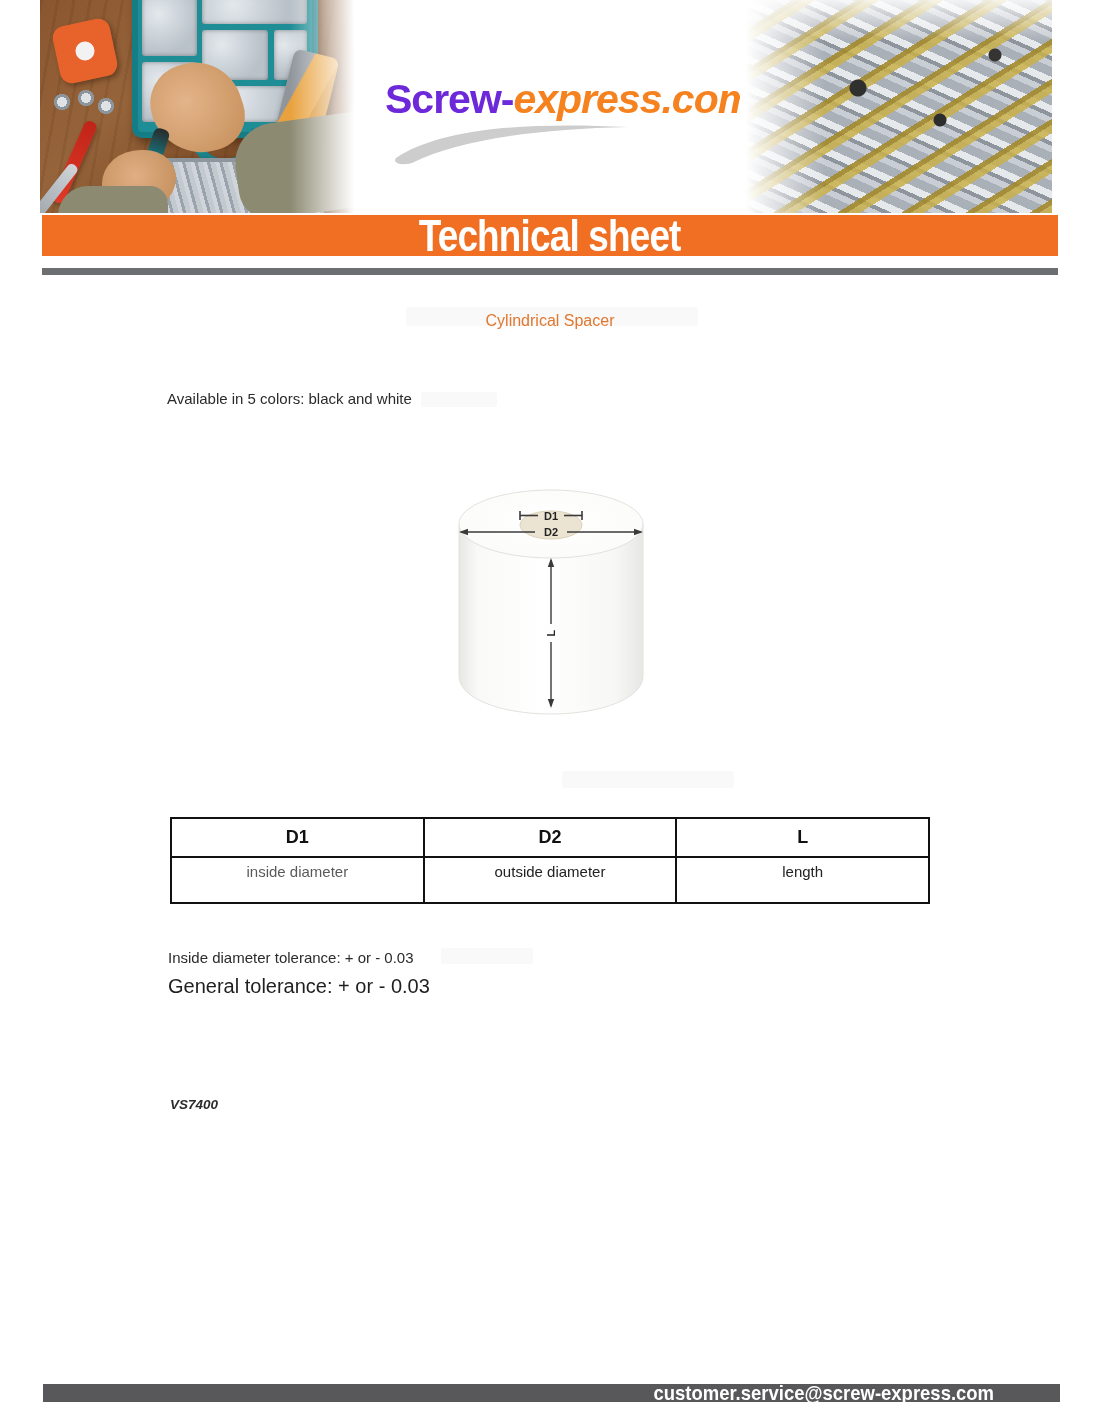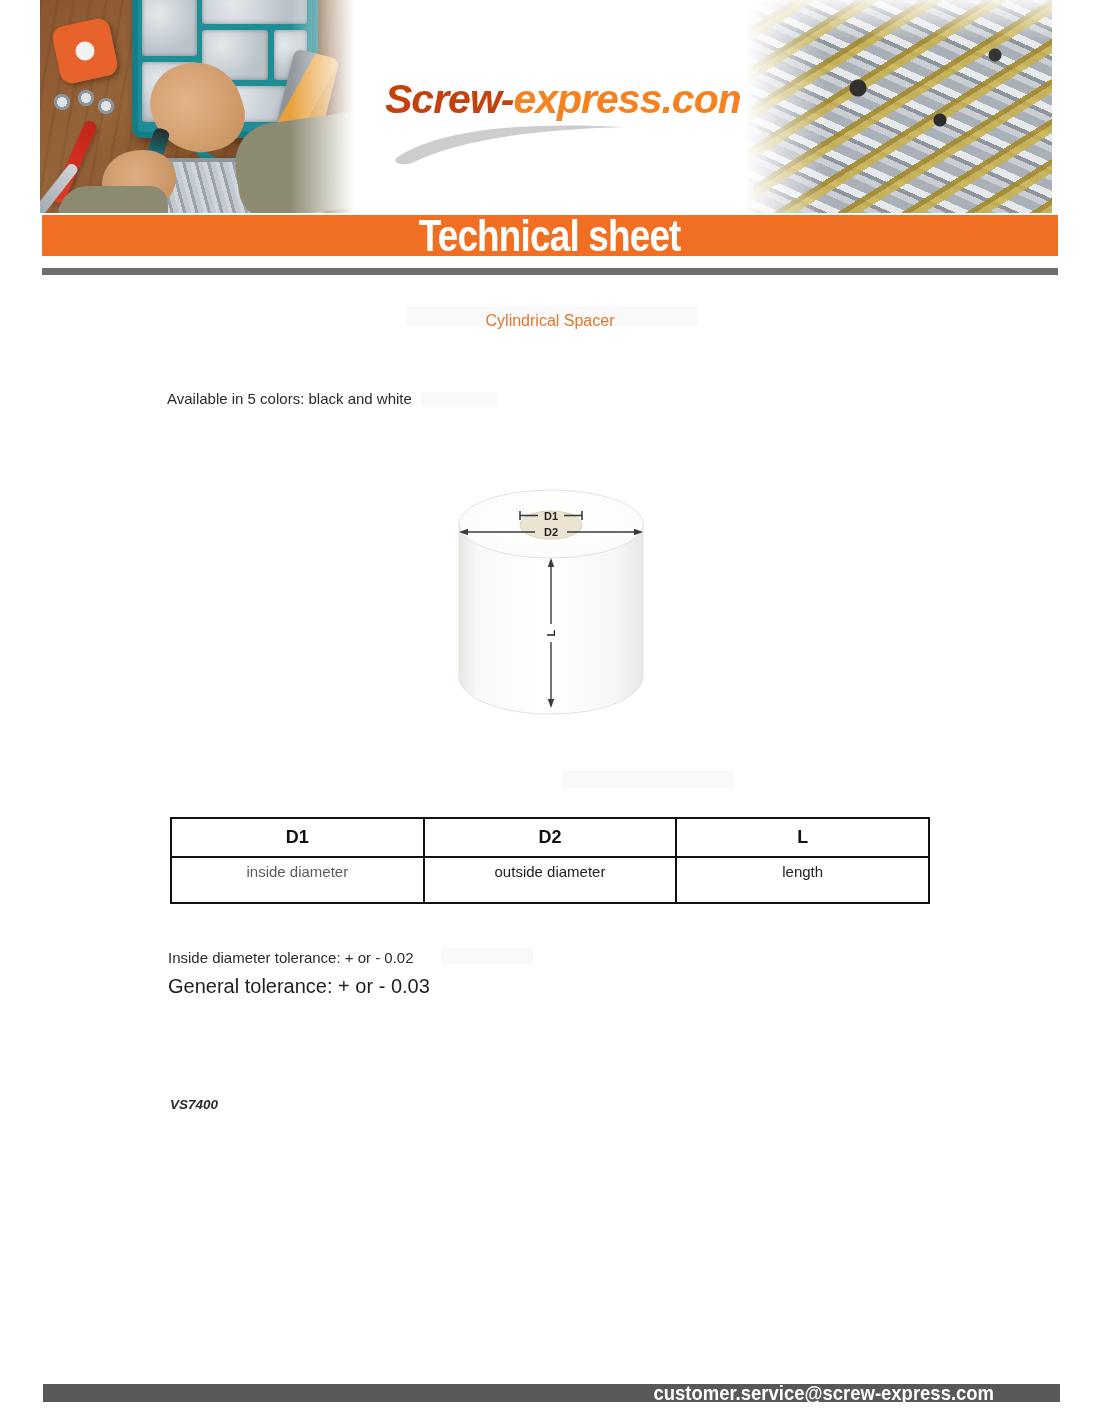--- a/index.html
+++ b/index.html
@@ -75,21 +75,21 @@
   }
   .photo-right .fade-left { position:absolute; top:0; left:0; width:90px; height:100%;
     background: linear-gradient(to right, #ffffff 6%, rgba(255,255,255,0) 95%); }
   .photo-right .fade-top { position:absolute; top:0; left:0; width:100%; height:40px;
     background: linear-gradient(to bottom, rgba(255,255,255,0.85) 0%, rgba(255,255,255,0) 100%); }
 
   
   .logo-area { position:absolute; left:360px; top:0; width:380px; height:213px; background:#fff; }
   .logo-text { position:absolute; left:25px; top:76px; width:340px; white-space:nowrap;
     font-size:41px; font-weight:bold; letter-spacing:-1px; }
-  .logo-prefix { color:#c2410c;font-style:italic; }
+  .logo-prefix { color:#6d28d9; }
   .logo-suffix { color:#F5821F; font-style:italic; }
   .logo-swoosh { position:absolute; left:30px; top:120px; }
 
   
   .banner { position:absolute; left:42px; top:215px; width:1016px; height:41px; background:#F06F22;
     display:flex; align-items:center; justify-content:center; }
   .banner-title { color:#ffffff; font-size:45px; font-weight:bold; transform: scaleX(0.82); letter-spacing:-1px; }
   .banner-underline { position:absolute; left:42px; top:268px; width:1016px; height:7px; background:#6D6E70; }
 
   
@@ -233,21 +233,21 @@
         <td>L</td>
       </tr>
       <tr class="brow">
         <td class="ghost">inside diameter</td>
         <td>outside diameter</td>
         <td>length</td>
       </tr>
     </tbody>
   </table>
 
-  <div class="tol-inside">Inside diameter tolerance: + or - 0.02</div>
+  <div class="tol-inside">Inside diameter tolerance: + or - 0.03</div>
   <div class="tol-general">General tolerance: + or - 0.03</div>
 
   <div class="ref-code">VS7400</div>
 
   <div class="footer-bar">
     <div class="footer-email">customer.service@screw-express.com</div>
   </div>
 
 </div>
 

